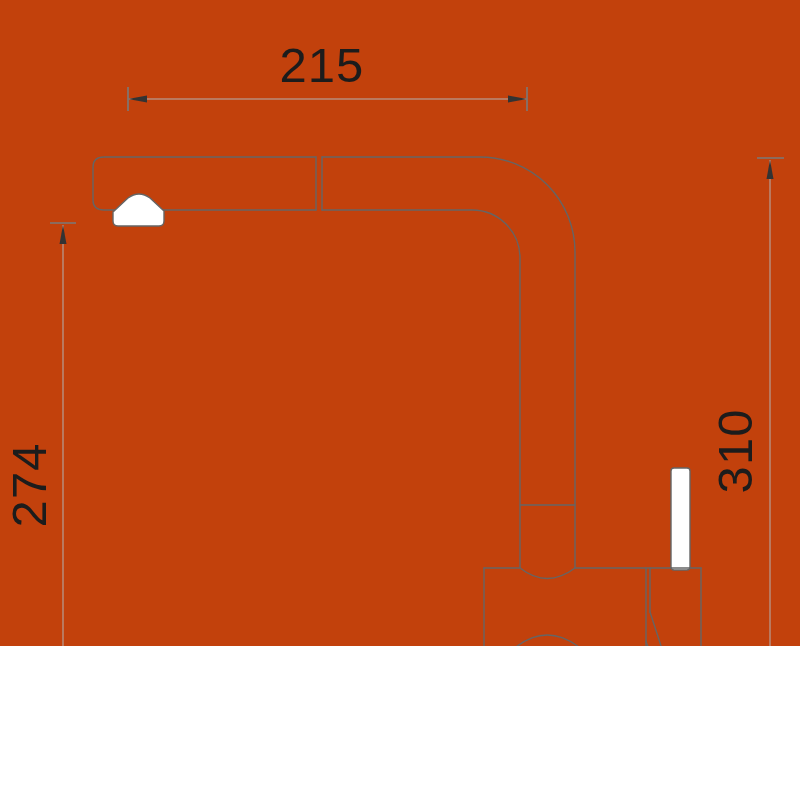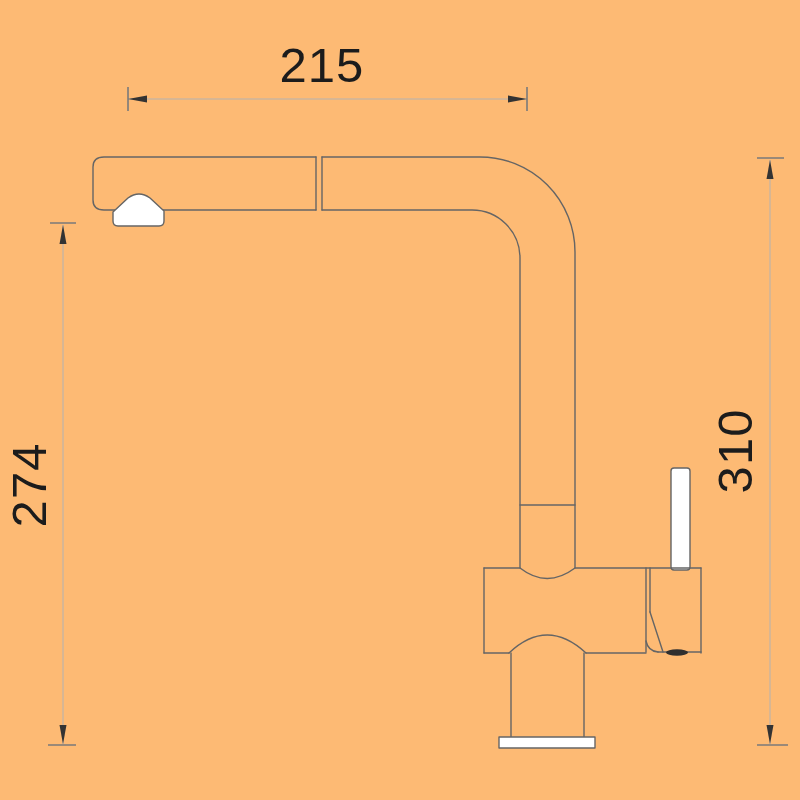--- a/index.html
+++ b/index.html
@@ -6,22 +6,22 @@
     margin: 0;
     padding: 0;
     width: 800px;
     height: 800px;
     background: #ffffff;
     font-family: "Liberation Sans", sans-serif;
   }
   .stage {
     position: relative;
     width: 800px;
-    height: 800px;
-    background: #fdba74;
+    height: 646px;
+    background: #c2410c;
     overflow: hidden;
   }
   svg { display: block; }
   text {
     font-family: "Liberation Sans", sans-serif;
     font-size: 49px;
     letter-spacing: 1px;
   }
 </style>
 </head>

